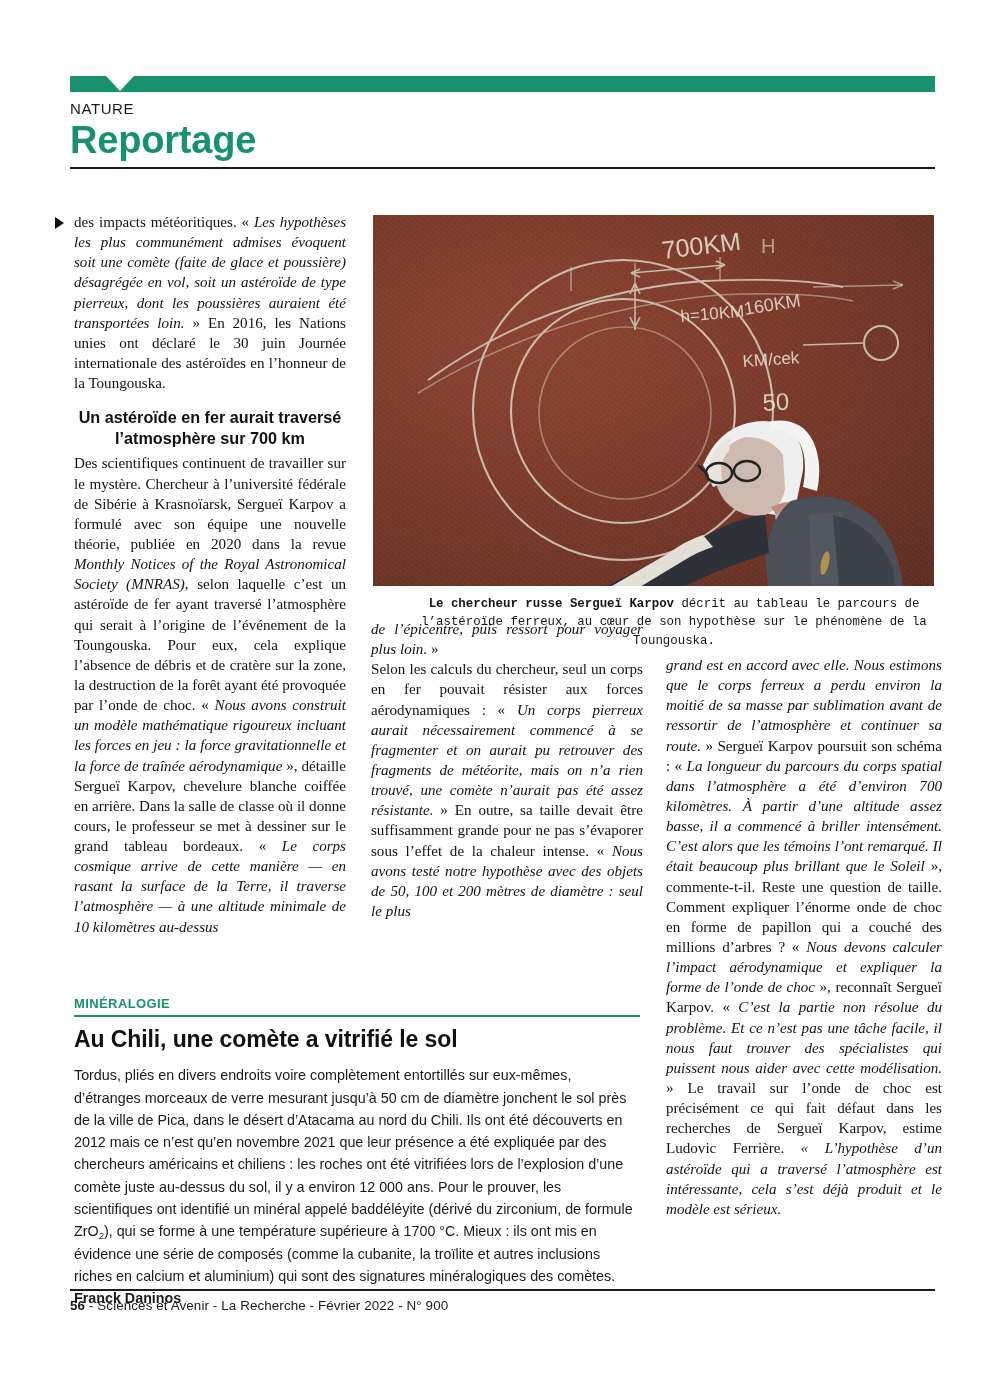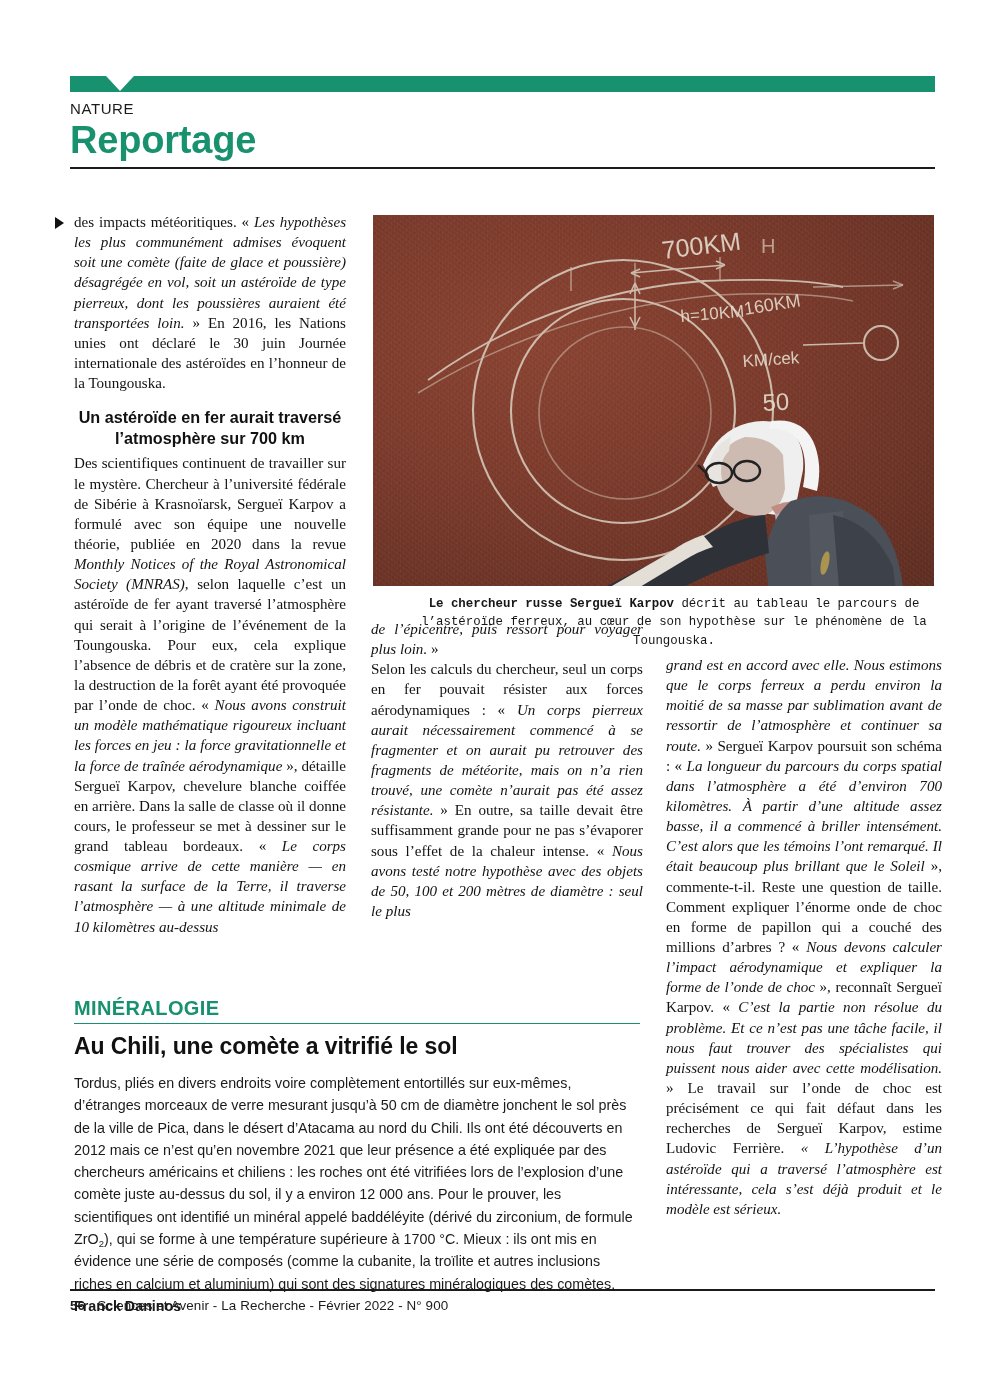--- a/index.html
+++ b/index.html
@@ -147,21 +147,21 @@
 
   
   .minbox {
     position: absolute;
     left: 74px;
     top: 997px;
     width: 566px;
   }
   .min-kicker {
     font-family: "Liberation Sans", sans-serif;
-    font-size: 20px;
+    font-size: 13px;
     font-weight: bold;
     letter-spacing: 0.4px;
     color: #18916f;
     line-height: 1.1;
   }
   .min-rule {
     margin-top: 4px;
     width: 566px;
     height: 1.4px;
     background: #18916f;

